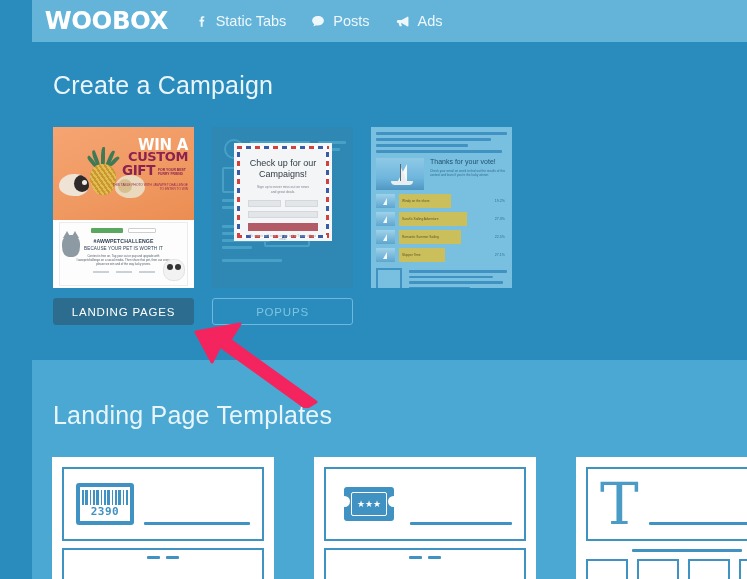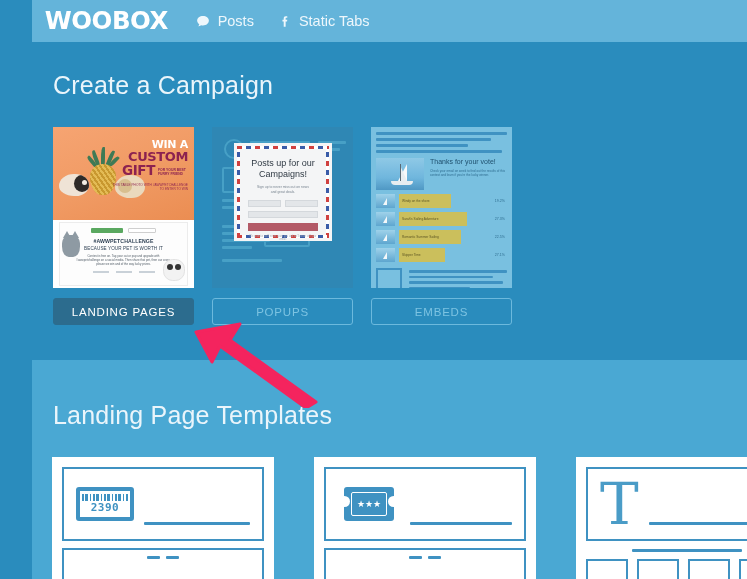--- a/index.html
+++ b/index.html
@@ -109,21 +109,21 @@
     position: absolute; border-radius: 50% 46% 44% 50% / 54% 52% 48% 46%;
     overflow: hidden;
   }
   .g1 { left: 6px; top: 47px; width: 30px; height: 22px; background:#efe3d6; }
   .g1:after { content:""; position:absolute; right:-1px; top:1px; width:16px; height:17px; background:#2f2a29; border-radius:50%; }
   .g1:before { content:""; position:absolute; right:2px; top:6px; width:5px; height:5px; background:#f3ece4; border-radius:50%; z-index:2; }
   .g2 { left: 62px; top: 48px; width: 30px; height: 23px; background:#ead9bd; }
   .g2:after { content:""; position:absolute; left:3px; top:4px; width:14px; height:14px; background:#d8bf8f; border-radius:50%; }
   .hero-txt { position: absolute; right: 6px; top: 12px; text-align: right; width: 76px; }
   .hero-win {
-    color:#ffffff; font-weight:900; font-size:11px; line-height:12px;
+    color:#ffffff; font-weight:900; font-size:15px; line-height:12px;
     letter-spacing:-0.3px; font-family:"DejaVu Sans",sans-serif;
   }
   .hero-custom {
     color:#8c2250; font-weight:900; font-size:13px; line-height:12.5px;
     letter-spacing:-0.4px; font-family:"DejaVu Sans",sans-serif;
   }
   .hero-gift-row { display:flex; align-items:flex-end; justify-content:flex-end; gap:3px; }
   .hero-gift {
     color:#8c2250; font-weight:900; font-size:13.5px; line-height:12.5px;
     letter-spacing:-0.4px; font-family:"DejaVu Sans",sans-serif;
@@ -216,21 +216,21 @@
     display:flex; align-items:center; padding:0 12px; gap:10px;
   }
   .tglyph { flex:0 0 auto; display:flex; align-items:center; justify-content:center; }
   .trule { flex:1; height:3px; background:#3f92c2; align-self:flex-end; margin-bottom:14px; border-radius:1px;}
   .tunder { width:110px; height:3px; background:#3f92c2; margin:8px auto 0 auto; border-radius:1px;}
   .tbox2 { margin-top:7px; width:100%; height:34px; border:2px solid #3f92c2; display:flex; align-items:flex-start; justify-content:center; gap:6px; padding-top:6px;}
   .tdash { width:13px;height:3px;background:#3f92c2;border-radius:1px;}
   .tsquares { margin-top:7px; display:flex; gap:9px; }
   .tsq { width:42px;height:26px;border:2px solid #3f92c2; }
   .barcode {
-    width:58px; height:34px; border:4px solid #3f92c2; border-radius:3px;
+    width:58px; height:42px; border:4px solid #3f92c2; border-radius:3px;
     display:flex; flex-direction:column; align-items:center; justify-content:center; padding:3px 12px;
   }
   .bc-bars {
     width:46px; height:19px;
     background: repeating-linear-gradient(90deg,#3f92c2 0 2px, #ffffff 2px 3px, #3f92c2 3px 6px, #ffffff 6px 8px, #3f92c2 8px 9px, #ffffff 9px 11px);
   }
   .bc-num { font-family:"DejaVu Sans Mono", monospace; color:#3f92c2; font-size:11px; font-weight:700; letter-spacing:0.5px; line-height:12px; margin-top:1px;}
   .ticket { position:relative; width:62px; height:34px; }
   .tk-body { position:absolute; inset:0 6px; background:#3f92c2; border-radius:3px;}
   .tk-notch { position:absolute; top:9px; width:11px;height:11px;background:#ffffff;border-radius:50%;}
@@ -243,36 +243,44 @@
 
 <div id="app">
 
   <div class="header">
     <div class="logo">WOOBOX</div>
     <div class="nav">
 
 
       <div class="nav-item">
         <span class="ic">
+          <svg width="14" height="15" viewBox="0 0 24 24">
+              <path fill="#eef7fc" d="M15.5 3h-2.2C11 3 9.8 4.4 9.8 6.6V9H7.6v3.2h2.2V21h3.3v-8.8h2.4l.4-3.2h-2.8V7c0-.8.2-1.3 1.3-1.3h1.5V3z"></path>
+            </svg>
+        </span>
+        <span class="nav-lbl">Static Tabs</span>
+      </div>
+
+      <div class="nav-item">
+        <span class="ic">
           <svg width="16" height="15" viewBox="0 0 24 24">
               <path fill="#eef7fc" d="M12 3C6.8 3 2.6 6.3 2.6 10.4c0 2.3 1.3 4.4 3.4 5.8-.2 1.2-.9 2.5-1.9 3.5 1.9-.2 3.6-.9 4.9-1.8 1 .2 2 .4 3 .4 5.2 0 9.4-3.3 9.4-7.9S17.2 3 12 3z"></path>
             </svg>
         </span>
         <span class="nav-lbl">Posts</span>
       </div>
 
       <div class="nav-item">
         <span class="ic">
-          <svg width="14" height="15" viewBox="0 0 24 24">
-              <path fill="#eef7fc" d="M15.5 3h-2.2C11 3 9.8 4.4 9.8 6.6V9H7.6v3.2h2.2V21h3.3v-8.8h2.4l.4-3.2h-2.8V7c0-.8.2-1.3 1.3-1.3h1.5V3z"></path>
+          <svg width="17" height="15" viewBox="0 0 24 24">
+              <path fill="#eef7fc" d="M21 4.2c-.3-.2-.7-.2-1 0l-9.6 5.3H5.4c-1.4 0-2.5 1.1-2.5 2.5s1.1 2.5 2.5 2.5h.4l1.2 4.3c.1.4.5.7.9.7h2c.6 0 1.1-.6.9-1.2l-1.1-3.8h.7l9.6 5.3c.3.2.7.2 1 0 .3-.2.5-.5.5-.9V5.1c0-.4-.2-.7-.5-.9z"></path>
             </svg>
         </span>
-        <span class="nav-lbl">Static Tabs</span>
-      </div>
-
+        <span class="nav-lbl">Ads</span>
+      </div>
     </div>
   </div>
 
   <div class="band-top"></div>
   <div class="band-bottom"></div>
 
   <div class="h-title" id="create-title">Create a Campaign</div>
   <div class="h-title" id="templates-title">Landing Page Templates</div>
 
   <div class="cards">
@@ -337,21 +345,21 @@
           <div class="pu-line" style="left:4px;top:106px;width:48px;"></div>
           <div class="pu-line" style="left:4px;top:113px;width:30px;"></div>
           <div class="pu-line" style="left:4px;top:126px;width:60px;"></div>
           <div class="pu-box" style="left:46px;top:88px;width:46px;height:26px;"></div>
           <div class="pu-line" style="left:100px;top:8px;width:28px;"></div>
           <div class="pu-line" style="left:100px;top:15px;width:22px;"></div>
         </div>
         <div class="pu-modal">
           <div class="pu-stamp"></div>
           <div class="pu-inner">
-            <div class="pu-t1">Posts up for our</div>
+            <div class="pu-t1">Check up for our</div>
             <div class="pu-t1">Campaigns!</div>
             <div class="pu-t2">Sign up to never miss out on news and great deals.</div>
             <div class="pu-f-row">
               <div class="pu-fld"></div>
               <div class="pu-fld"></div>
             </div>
             <div class="pu-fld2"></div>
             <div class="pu-sub"></div>
             <div class="pu-fine">We promise we'll never spam you and we'll never sell your email.</div>
           </div>
@@ -414,21 +422,20 @@
             <div class="em-sq"></div>
             <div class="em-lines">
               <span style="width:100%"></span>
                 <span style="width:86%"></span>
                 <span style="width:96%"></span>
                 <span style="width:62%"></span>
             </div>
           </div>
         </div>
       </div>
-      <div class="type-btn inactive">EMBEDS</div>
     </div>
   </div>
 
   <svg id="arrow" viewBox="0 0 135 90">
     <polygon points="2,14 46,6 36,22 122,84 112,90 26,28 18,44" fill="#f4245e" stroke="#f4245e" stroke-width="3" stroke-linejoin="round"></polygon>
   </svg>
 
   <div class="tcards">
 
     <div class="tcard">

